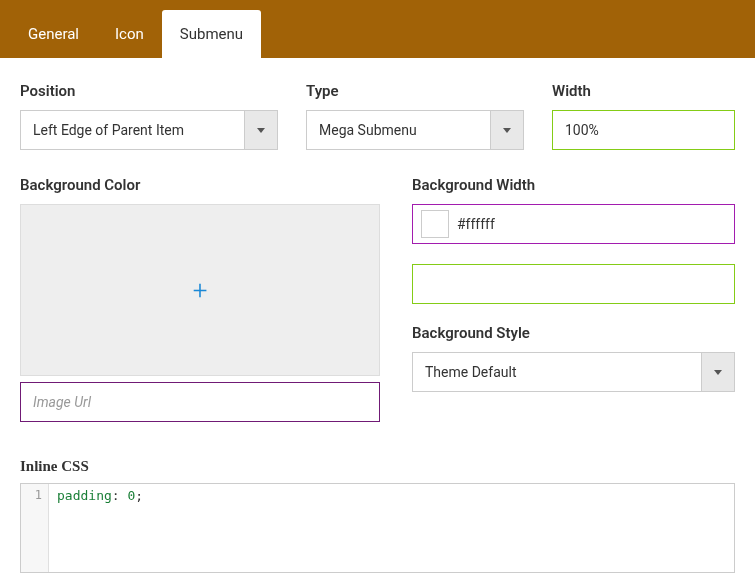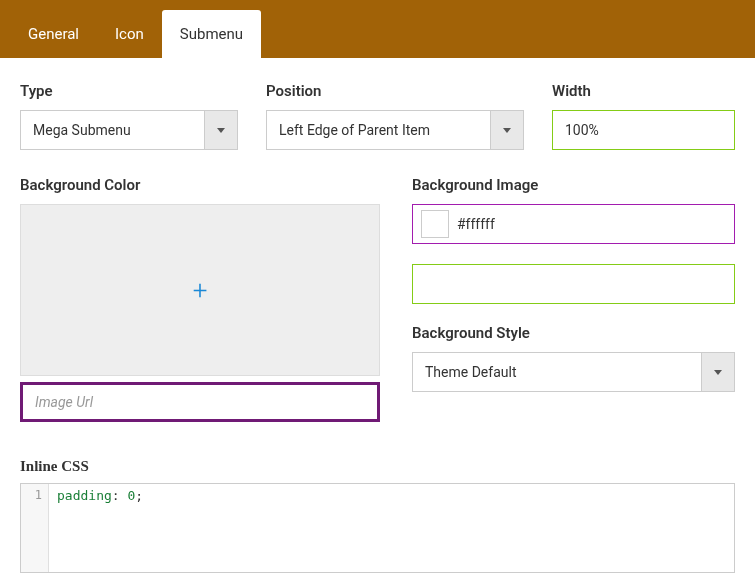--- a/index.html
+++ b/index.html
@@ -103,21 +103,21 @@
       margin-bottom: 6px;
     }
     .plus {
       color: #1a88d6;
       font-size: 26px;
       font-weight: 300;
       line-height: 1;
     }
     .img-url {
       height: 40px;
-      border: 3px solid #701a75;
+      border: 1px solid #701a75;
       padding: 0 12px;
       display: flex;
       align-items: center;
       color: #999;
       font-style: italic;
       background: #fff;
     }
     .color-input {
       height: 40px;
       border: 1px solid #a21caf;
@@ -170,58 +170,58 @@
 
 <div class="tabs">
   <div class="tab">General</div>
   <div class="tab">Icon</div>
   <div class="tab active">Submenu</div>
 </div>
 
 <div class="form-area">
 
   <div class="row1">
+    <div class="field" style="width:258px">
+      <div class="field-label">Position</div>
+      <div class="select">
+        <div class="select-text">Left Edge of Parent Item</div>
+        <div class="select-btn">
+          <span class="caret"></span>
+        </div>
+      </div>
+    </div>
+
     <div class="field" style="width:218px">
       <div class="field-label">Type</div>
       <div class="select">
         <div class="select-text">Mega Submenu</div>
         <div class="select-btn">
           <span class="caret"></span>
         </div>
       </div>
     </div>
 
-    <div class="field" style="width:258px">
-      <div class="field-label">Position</div>
-      <div class="select">
-        <div class="select-text">Left Edge of Parent Item</div>
-        <div class="select-btn">
-          <span class="caret"></span>
-        </div>
-      </div>
-    </div>
-
     <div class="field" style="flex:1">
       <div class="field-label">Width</div>
       <div class="text-input">100%</div>
     </div>
   </div>
 
   <div class="row2">
     <div class="col-left">
       <div class="field-label">Background Color</div>
       <div class="img-drop">
         <span class="plus">+</span>
       </div>
       <div class="img-url">Image Url</div>
     </div>
 
     <div class="col-right">
       <div class="field">
-        <div class="field-label">Background Image</div>
+        <div class="field-label">Background Width</div>
         <div class="color-input">
           <div class="swatch"></div>
           <span>#ffffff</span>
         </div>
       </div>
 
       <div class="field">
         <div class="text-input"></div>
       </div>
 

